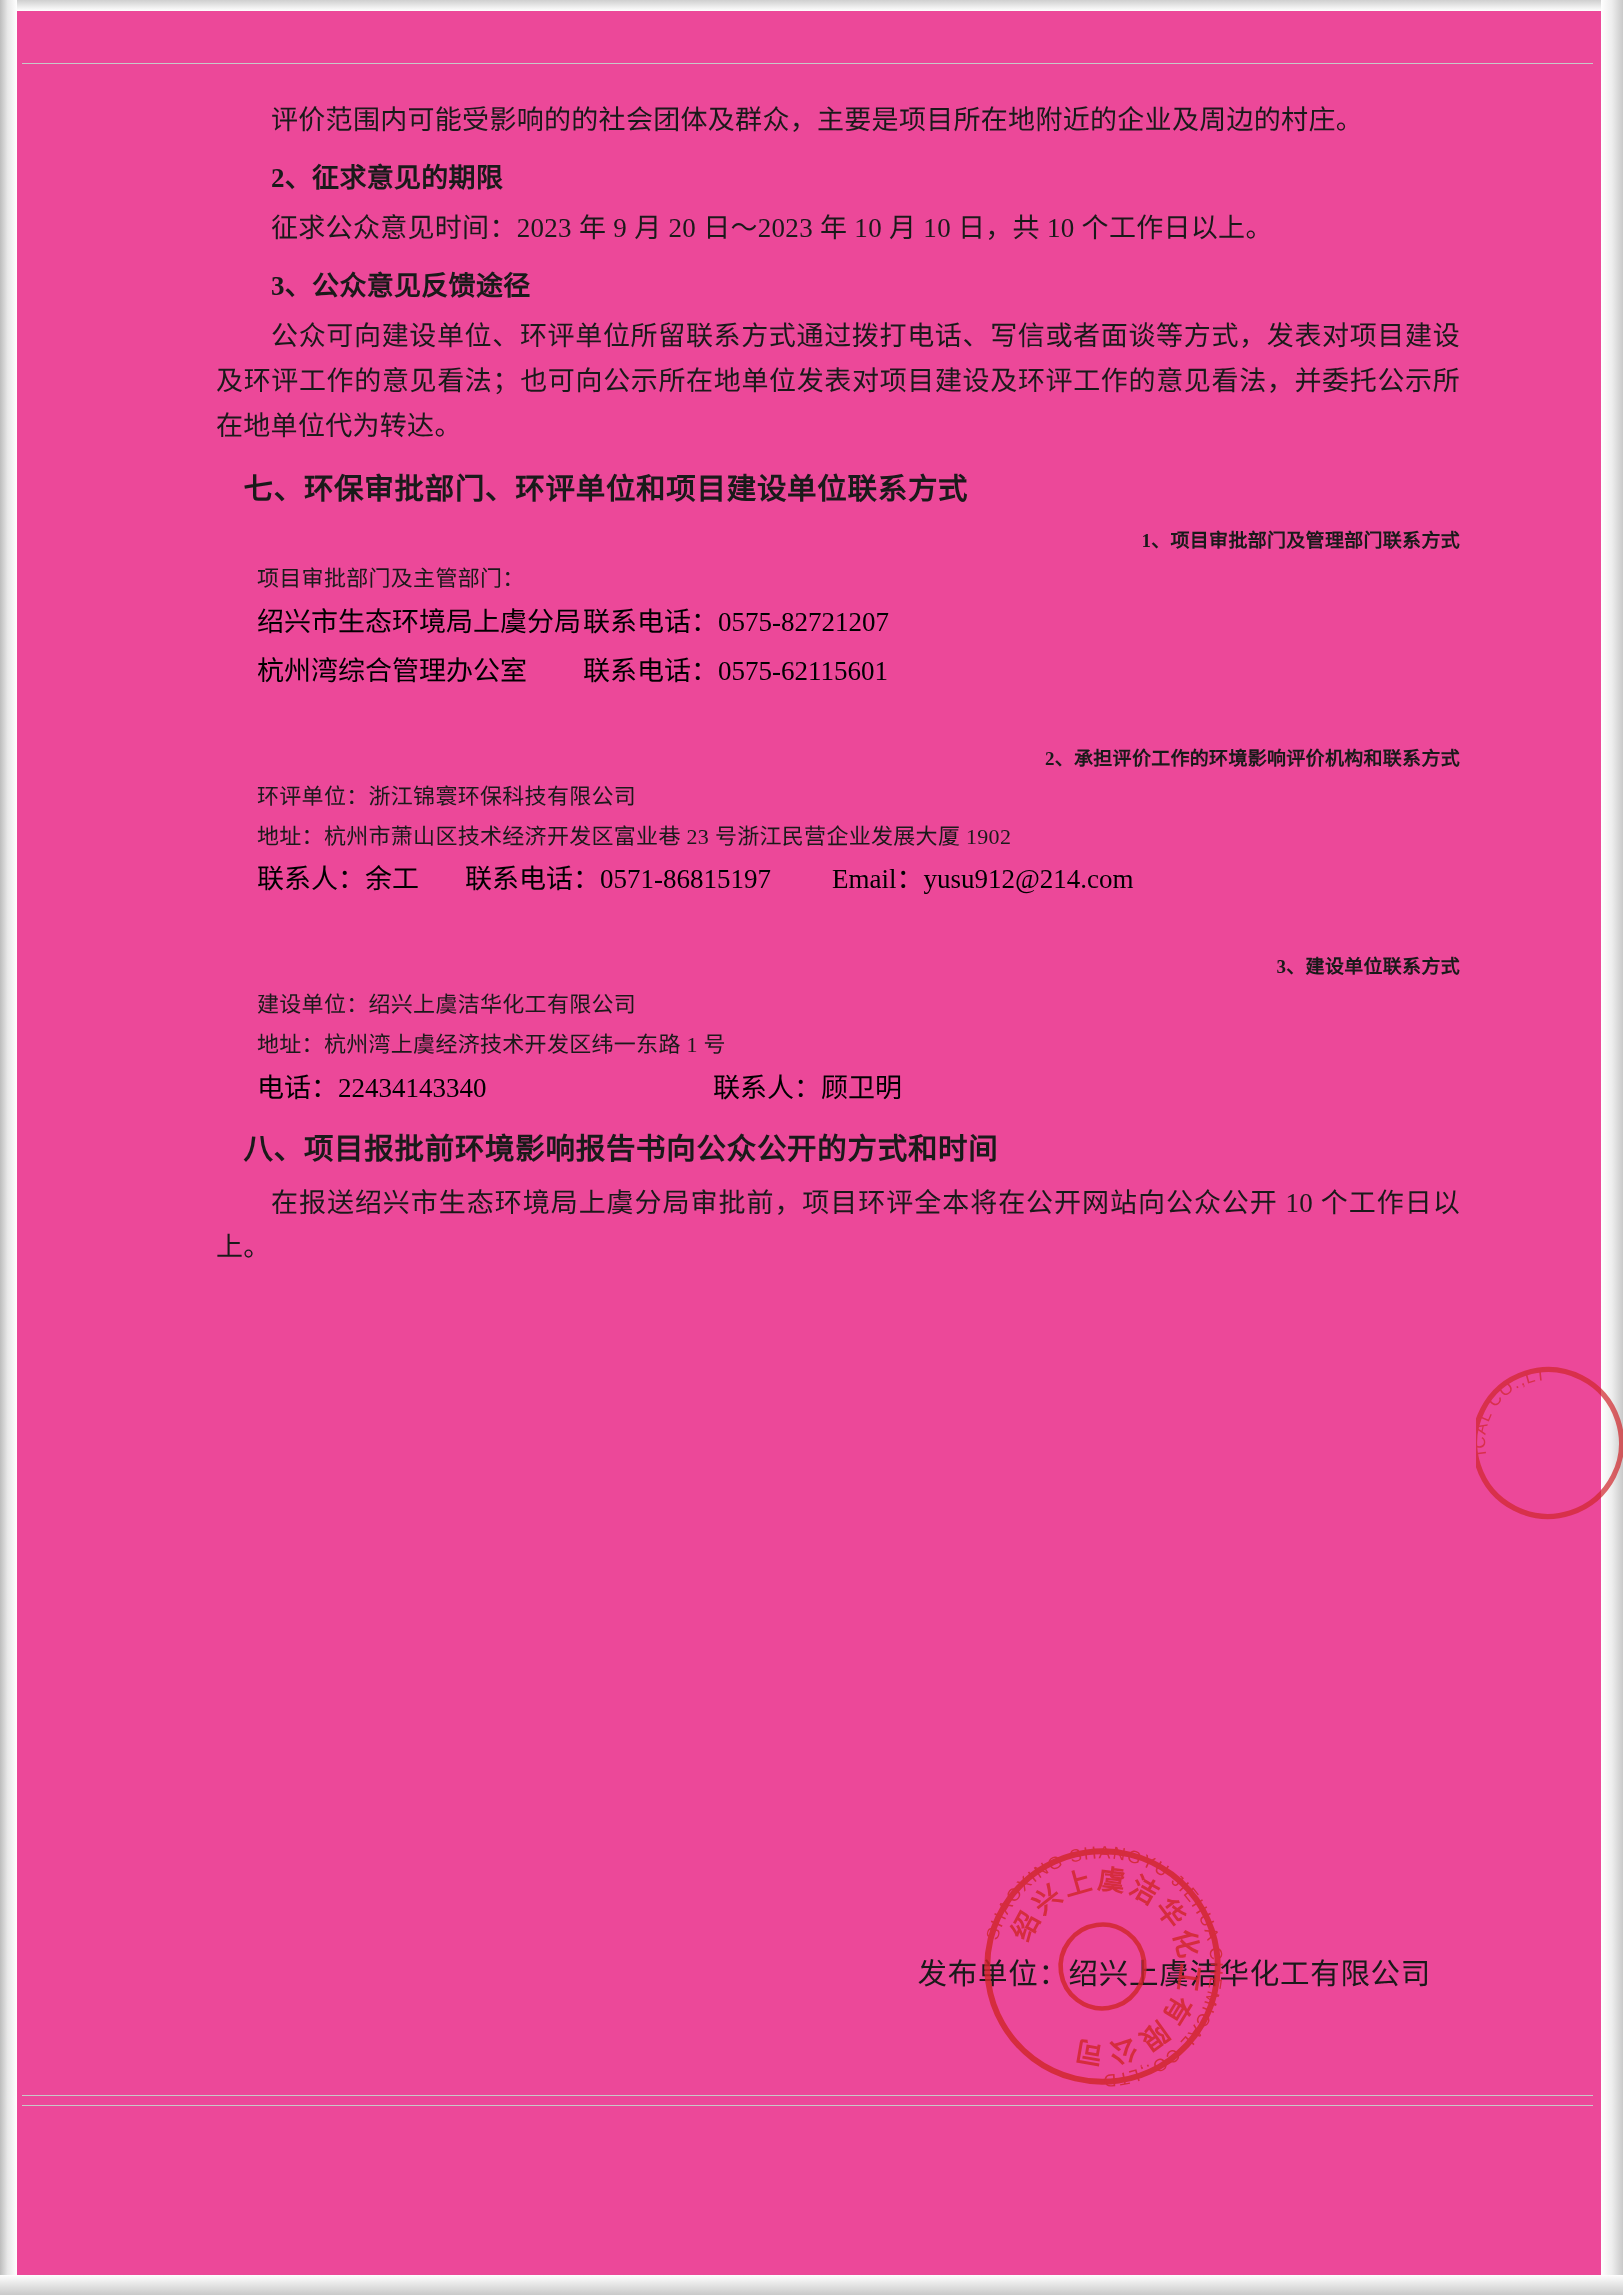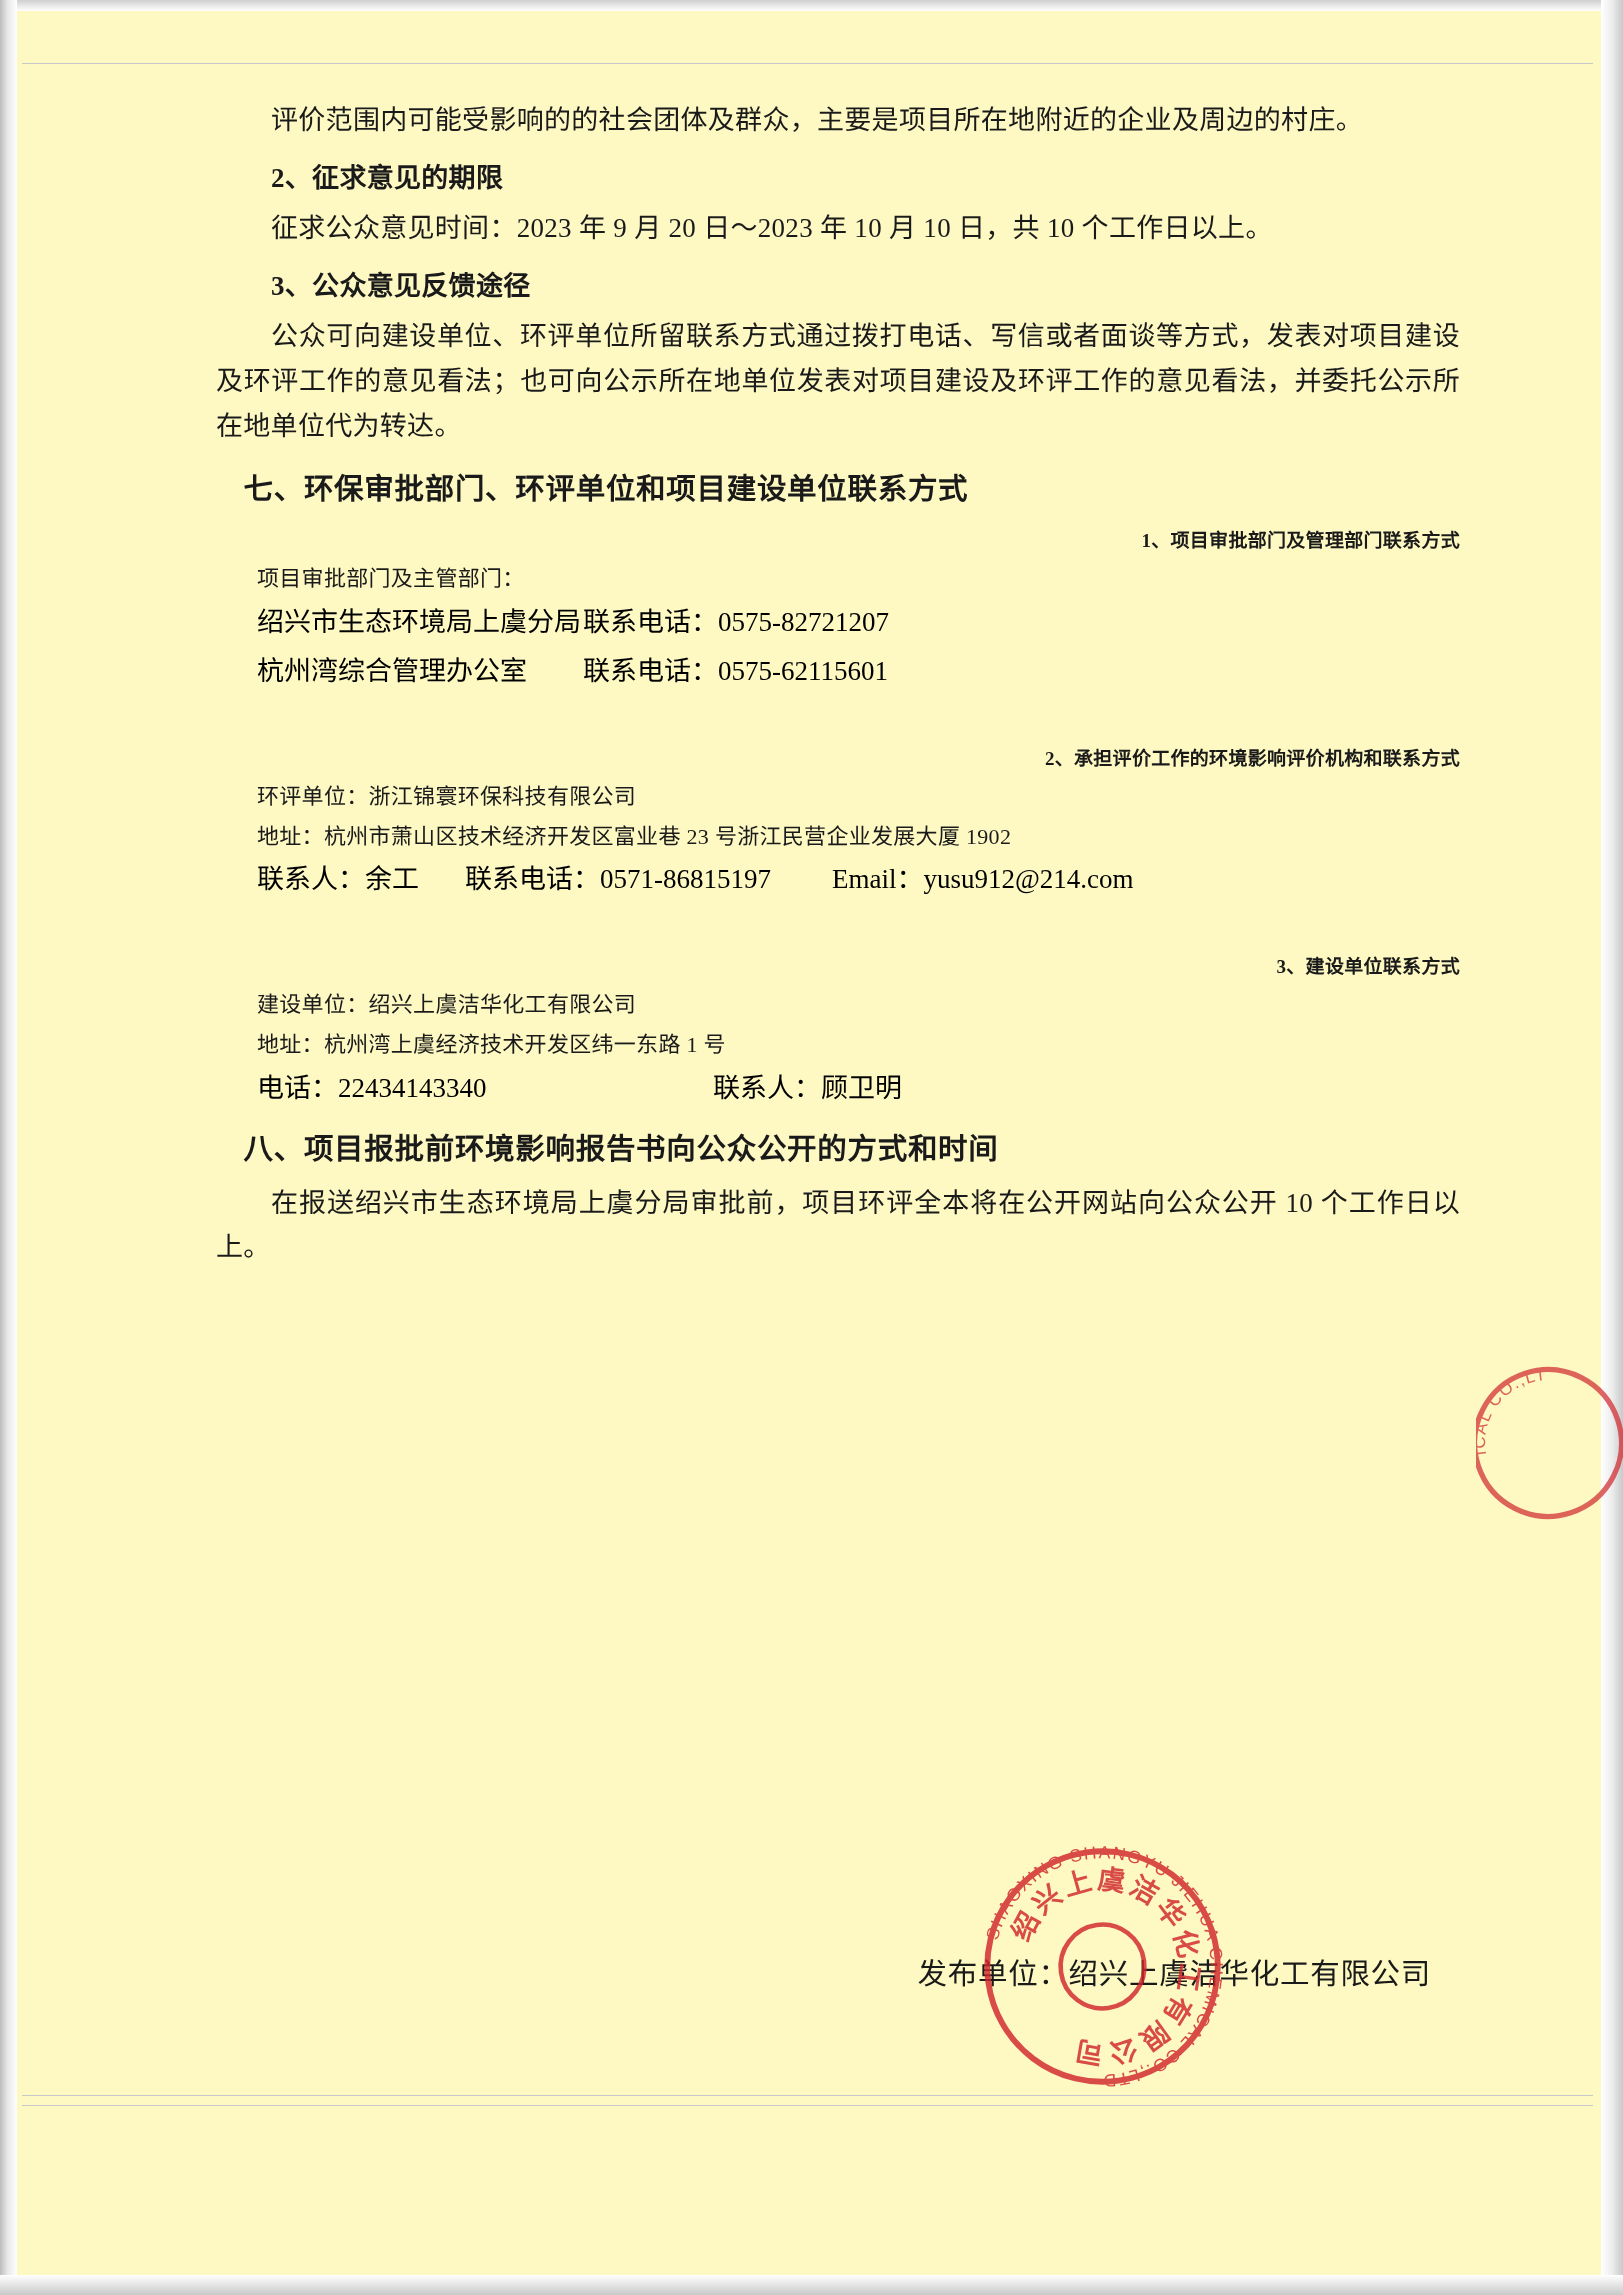--- a/index.html
+++ b/index.html
@@ -7,21 +7,21 @@
     padding: 0;
     background: #d8d8d8;
   }
   body {
     font-family: "Liberation Serif", "DejaVu Serif", serif;
   }
   .page {
     position: relative;
     width: 1623px;
     height: 2295px;
-    background: #fef9c3;
+    background: #ec4899;
     overflow: hidden;
     box-sizing: border-box;
   }
   
   .edge-left {
     position: absolute;
     left: 0; top: 0;
     width: 17px; height: 100%;
     background: linear-gradient(to right, #bdbdbd 0%, #e8e8e8 45%, #ffffff 100%);
     pointer-events: none;

